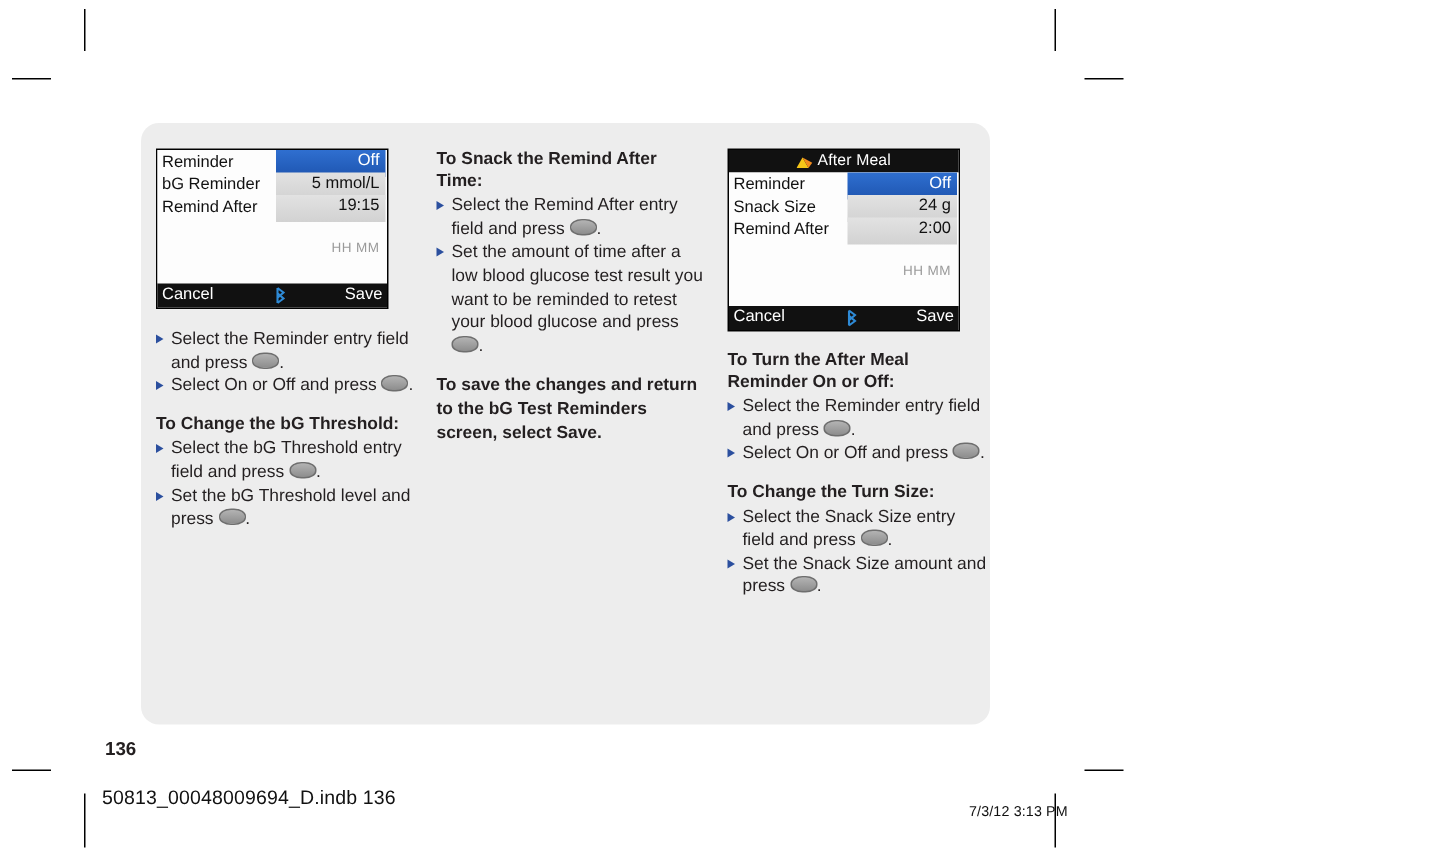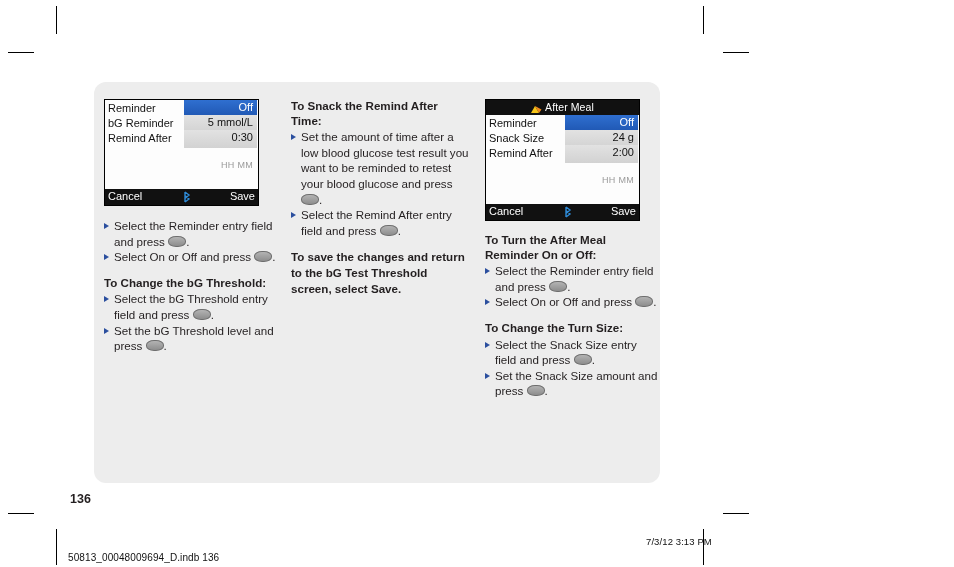--- a/index.html
+++ b/index.html
@@ -209,22 +209,22 @@
     position: absolute;
     left: 70px;
     top: 492px;
     font-size: 12.5px;
     font-weight: bold;
     color: #231f20;
   }
   .footer-file {
     position: absolute;
     left: 68px;
-    top: 552px;
-    font-size: 10px;
+    top: 524px;
+    font-size: 13px;
     color: #111;
     letter-spacing: 0.1px;
   }
   .footer-date {
     position: absolute;
     left: 646px;
     top: 536px;
     font-size: 9.5px;
     color: #111;
     letter-spacing: 0.1px;
@@ -251,21 +251,21 @@
         <div class="row">
           <div class="row-label">Reminder</div>
           <div class="row-value sel">Off</div>
         </div>
         <div class="row">
           <div class="row-label">bG Reminder</div>
           <div class="row-value plain">5 mmol/L</div>
         </div>
         <div class="row">
           <div class="row-label">Remind After</div>
-          <div class="row-value plain">0:30</div>
+          <div class="row-value plain">19:15</div>
         </div>
         <div class="row-units">HH MM</div>
       </div>
       <div class="device-footer">
         <span>Cancel</span>
         <span class="bt-icon">
           <svg width="9" height="12" viewBox="0 0 9 12">
             <path d="M3 1 L7 4 L3 7.5 L3 1 M3 11 L7 8 L3 4.5 L3 11" stroke="#2e8ad6" stroke-width="1.4" fill="none" stroke-linejoin="miter"></path>
           </svg>
         </span>
@@ -297,31 +297,31 @@
         <span>Set the bG Threshold level and press </span><span class="okbtn"></span><span>.</span>
       </li>
     </ul>
   </div>
 
   <div class="col col-mid">
     <h3 class="head">To Snack the Remind After Time:</h3>
     <ul class="bullets">
       <li>
         <span class="tri"></span>
+        <span>Select the Remind After entry field and press </span><span class="okbtn"></span><span>.</span>
+      </li>
+      <li>
+        <span class="tri"></span>
         <span>Set the amount of time after a low blood glucose test result you want to be reminded to retest your blood glucose and press </span><span class="okbtn"></span><span>.</span>
       </li>
-      <li>
-        <span class="tri"></span>
-        <span>Select the Remind After entry field and press </span><span class="okbtn"></span><span>.</span>
-      </li>
     </ul>
 
     <div class="spacer"></div>
 
-    <p class="para">To save the changes and return to the bG Test Threshold screen, select Save.</p>
+    <p class="para">To save the changes and return to the bG Test Reminders screen, select Save.</p>
   </div>
 
   <div class="col col-right">
 
     <div class="device">
       <div class="device-title">
         <span class="title-icon">
           <svg width="11" height="9" viewBox="0 0 11 9">
             <polygon points="0,8 4,1 8,8" fill="#f5c518"></polygon>
             <polygon points="4,1 8,8 10.5,4.5" fill="#f08a1e"></polygon>

